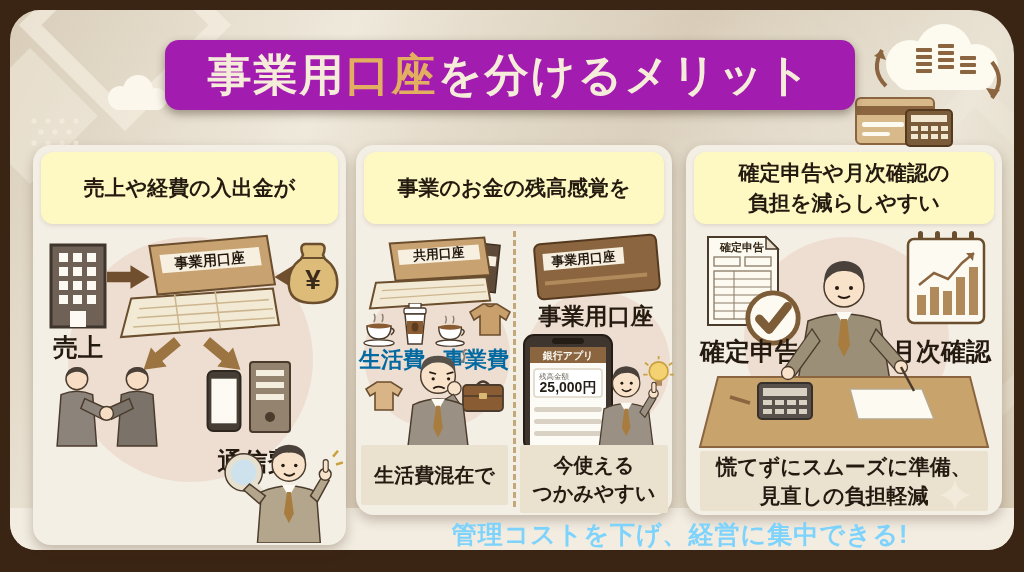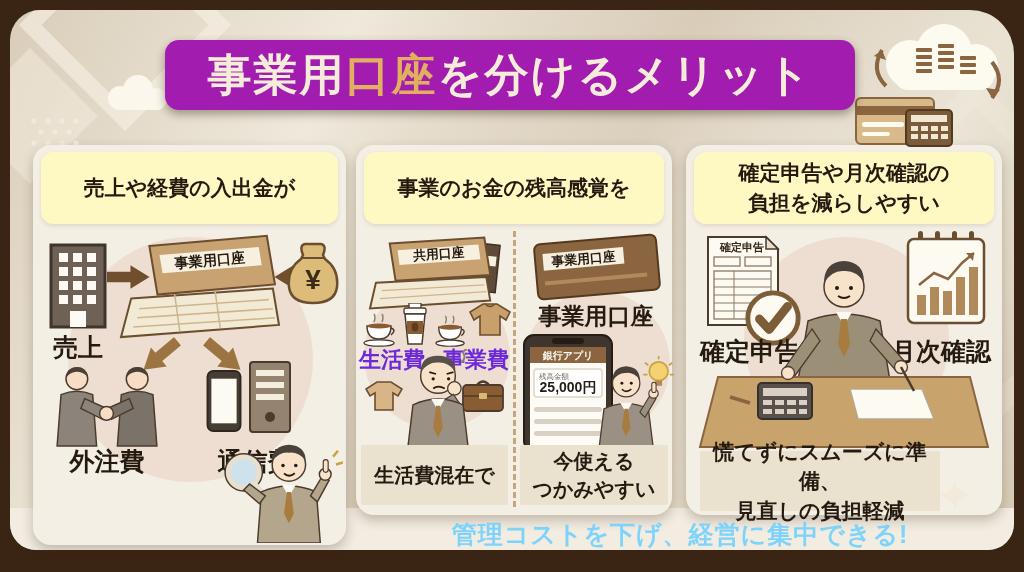--- a/index.html
+++ b/index.html
@@ -56,21 +56,21 @@
   #panel3 { left:686px; height:370px; }
   .panel-head {
     position:absolute; left:8px; right:8px; top:7px; height:72px;
     background:#fef9c3; border-radius:12px;
     display:flex; flex-direction:column; justify-content:center;
     text-align:center; font-size:21px; font-weight:700; line-height:1.45;
     box-shadow:0 2px 4px rgba(70,45,20,.12);
   }
   .bgcircle { border-radius:50%; background:rgba(236,216,201,.75); }
   .biglabel { text-align:center; font-weight:700; font-size:25px; color:#241a10; }
-  .midlabel { text-align:center; font-weight:700; font-size:22px; color:#6d28d9; }
+  .midlabel { text-align:center; font-weight:700; font-size:22px; color:#0369a1; }
   .caption {
     position:absolute; background:#eae1cf; border-radius:2px;
     display:flex; flex-direction:column; justify-content:center;
     text-align:center; font-weight:700; font-size:20px; line-height:1.4; color:#241a10;
     z-index:4;
   }
   .divider { border-left:3px dashed #c4a87c; width:0; }
 
   
   .footer-msg {
@@ -234,21 +234,20 @@
     <circle cx="22" cy="16" r="11" fill="#f6ddc4" stroke="#4a3b2c" stroke-width="1.5"></circle>
     <path d="M11,15 Q12,4 22,4 Q32,4 33,14 Q27,8 20,9 Q14,10 11,15 Z" fill="#4a4038"></path>
     <path d="M6,32 Q22,25 38,32 L42,84 L2,84 Z" fill="#8c847b" stroke="#4a3b2c" stroke-width="1.5"></path>
     <circle cx="83" cy="16" r="11" fill="#f6ddc4" stroke="#4a3b2c" stroke-width="1.5"></circle>
     <path d="M72,15 Q73,4 83,4 Q93,4 94,14 Q88,8 81,9 Q75,10 72,15 Z" fill="#4a4038"></path>
     <path d="M67,32 Q83,25 99,32 L103,84 L63,84 Z" fill="#7b7369" stroke="#4a3b2c" stroke-width="1.5"></path>
     <polygon points="30,36 52,46 48,57 26,46" fill="#8c847b" stroke="#4a3b2c" stroke-width="1.5"></polygon>
     <polygon points="75,36 53,46 57,57 79,46" fill="#7b7369" stroke="#4a3b2c" stroke-width="1.5"></polygon>
     <circle cx="52" cy="51" r="7" fill="#f6ddc4" stroke="#4a3b2c" stroke-width="1.5"></circle>
   </svg>
-  <div class="abs biglabel" style="left:20px;top:300px;width:108px">外注費</div>
 
   <svg class="abs" style="left:172px;top:224px" width="38" height="64" viewBox="0 0 38 66">
     <rect x="2" y="2" width="34" height="62" rx="6" fill="#463d34" stroke="#2e2720" stroke-width="2"></rect>
     <rect x="6" y="10" width="26" height="46" fill="#fdfaf3"></rect>
   </svg>
   <svg class="abs" style="left:212px;top:214px" width="50" height="76" viewBox="0 0 48 76">
     <rect x="4" y="3" width="40" height="70" rx="3" fill="#93836f" stroke="#4a3b2c" stroke-width="2"></rect>
     <rect x="10" y="11" width="28" height="6" fill="#f4eedf"></rect>
     <rect x="10" y="23" width="28" height="6" fill="#f4eedf"></rect>
     <rect x="10" y="35" width="28" height="6" fill="#f4eedf"></rect>
@@ -387,21 +386,21 @@
       <circle cx="46" cy="34" r="1.7" fill="#241a10"></circle>
     <path d="M35,41 Q40,46 46,41" stroke="#241a10" stroke-width="1.8" fill="none"></path>
     <path d="M14,64 Q40,52 66,64 L72,112 L8,112 Z" fill="#9a9184" stroke="#4a3b2c" stroke-width="1.5"></path>
     <polygon points="33,57 47,57 40,69" fill="#fdfaf3"></polygon>
     <polygon points="38,64 42,64 45,86 40,96 35,86" fill="#a87c3e"></polygon>
     <polygon points="56,68 68,48 75,52 62,74" fill="#9a9184" stroke="#4a3b2c" stroke-width="1.3"></polygon>
     <circle cx="72" cy="46" r="5.5" fill="#f8e2ca" stroke="#4a3b2c" stroke-width="1.3"></circle>
     <rect x="70" y="33" width="5" height="12" rx="2.5" fill="#f8e2ca" stroke="#4a3b2c" stroke-width="1.2"></rect>
   </svg>
 
-  <div class="caption" style="left:164px;top:300px;width:148px;height:60px">
+  <div class="caption" style="left:164px;top:300px;width:148px;height:68px">
     <div>今使える</div>
     <div>つかみやすい</div>
   </div>
 </div>
 
 <div class="panel" id="panel3">
   <div class="panel-head">
     <div>確定申告や月次確認の</div>
     <div>負担を減らしやすい</div>
   </div>
@@ -466,21 +465,21 @@
         <rect x="87" y="151" width="9" height="5"></rect>
         <rect x="99" y="151" width="8" height="5"></rect>
       <rect x="63" y="160" width="9" height="5"></rect>
         <rect x="75" y="160" width="9" height="5"></rect>
         <rect x="87" y="160" width="9" height="5"></rect>
         <rect x="99" y="160" width="8" height="5"></rect>
     </g>
     <line x1="30" y1="148" x2="50" y2="154" stroke="#8a6540" stroke-width="3.5"></line>
   </svg>
 
-  <div class="caption" style="left:14px;top:306px;width:240px;height:60px;font-size:21px">
+  <div class="caption" style="left:14px;top:306px;width:288px;height:60px;font-size:21px">
     <div>慌てずにスムーズに準備、</div>
     <div>見直しの負担軽減</div>
   </div>
 </div>
 
 <div class="abs footer-msg">管理コストを下げ、経営に集中できる!</div>
 
 <svg class="abs" style="left:938px;top:478px;z-index:4" width="34" height="34" viewBox="0 0 36 36">
   <path d="M18,2 Q20,14 34,18 Q20,22 18,34 Q16,22 2,18 Q16,14 18,2 Z" fill="#f2ebdb"></path>
 </svg>

